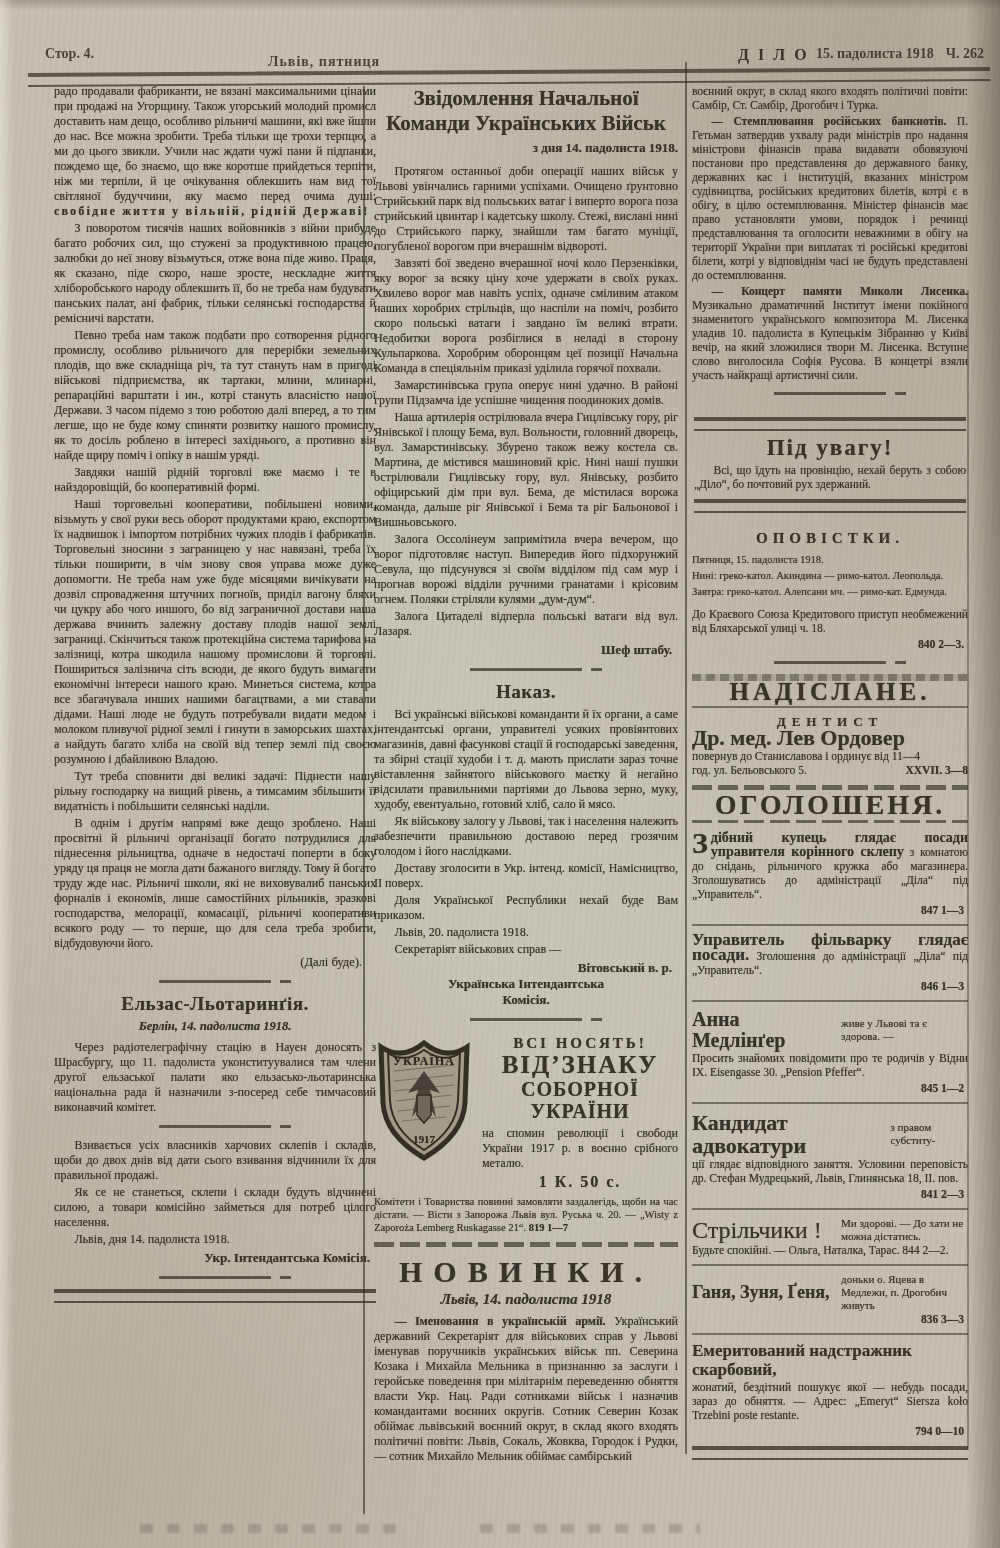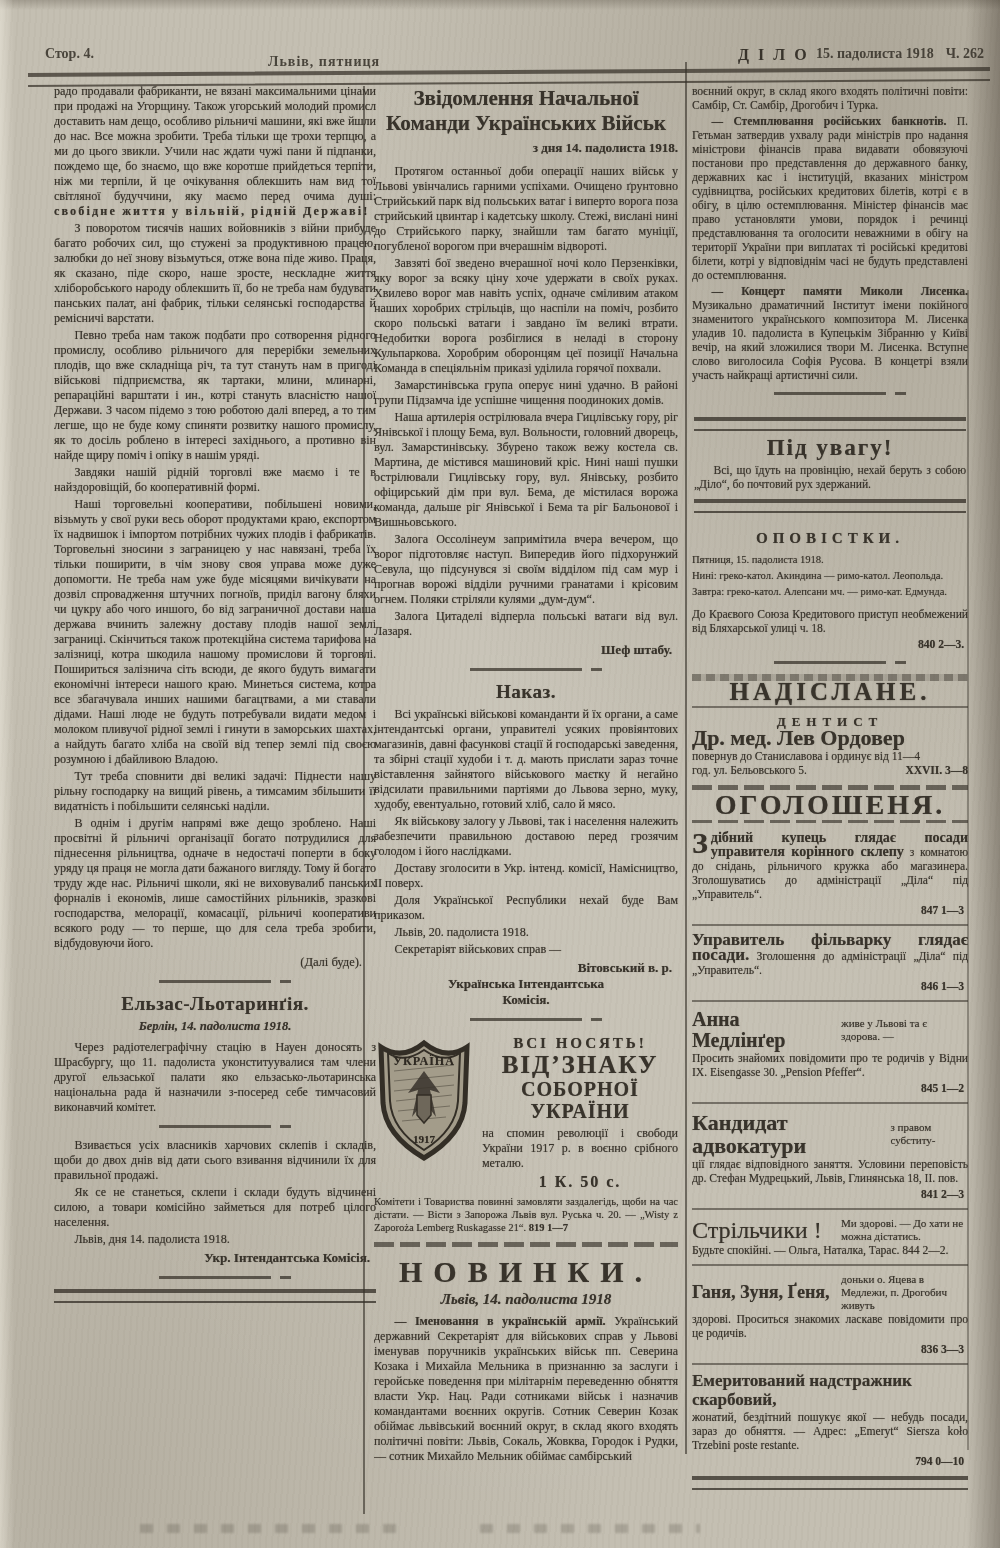--- a/index.html
+++ b/index.html
@@ -301,21 +301,20 @@
       </div>
       <p class="body jp">Будьте спокійні. — Ольга, Наталка, Тарас. 844 2—2.</p>
     </div>
     <div class="rule-thin"></div>
 
     <div class="ad">
       <div class="ad-head">
         <h3 class="ad-title-lg" style="font-size:18px;">Ганя, Зуня, Ґеня,</h3>
         <span class="ad-side">доньки о. Яцева в Медлежи, п. Дрогобич живуть</span>
       </div>
-      <p class="body jp">здорові. Проситься знакомих ласкаве повідомити про це родичів.</p>
       <p class="refline">836 3—3</p>
     </div>
     <div class="rule-thin"></div>
 
     <div class="ad">
       <h3 class="ad-title-md">Емеритований надстражник скарбовий,</h3>
       <p class="body jp">жонатий, бездітний пошукує якої — небудь посади, зараз до обняття. — Адрес: „Emeryt“ Siersza koło Trzebini poste restante.</p>
       <p class="refline">794 0—10</p>
     </div>
     <div class="rule-heavy"></div>

